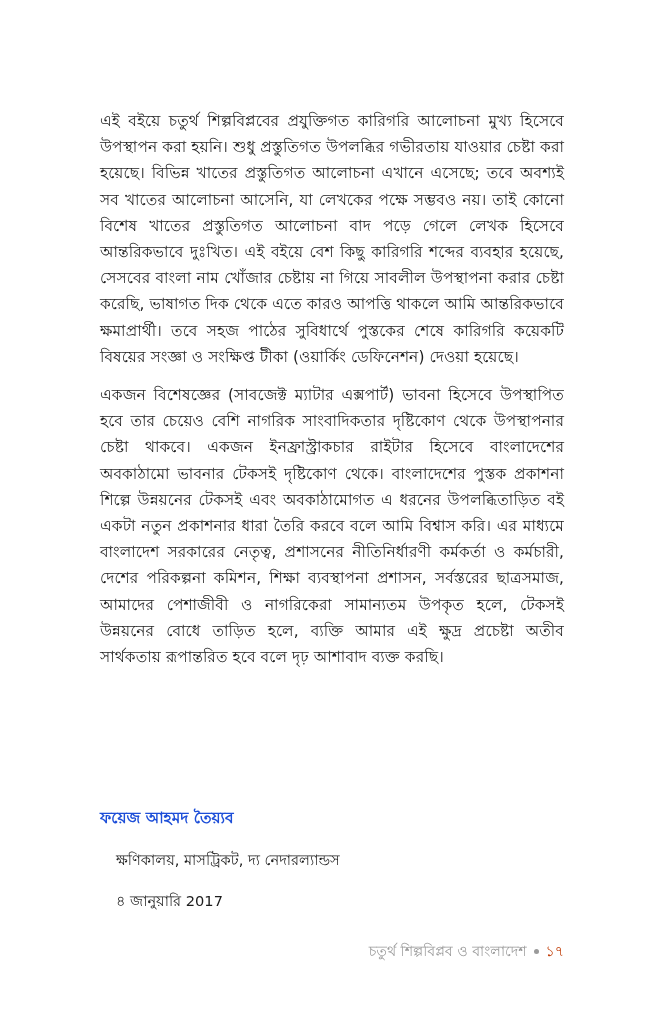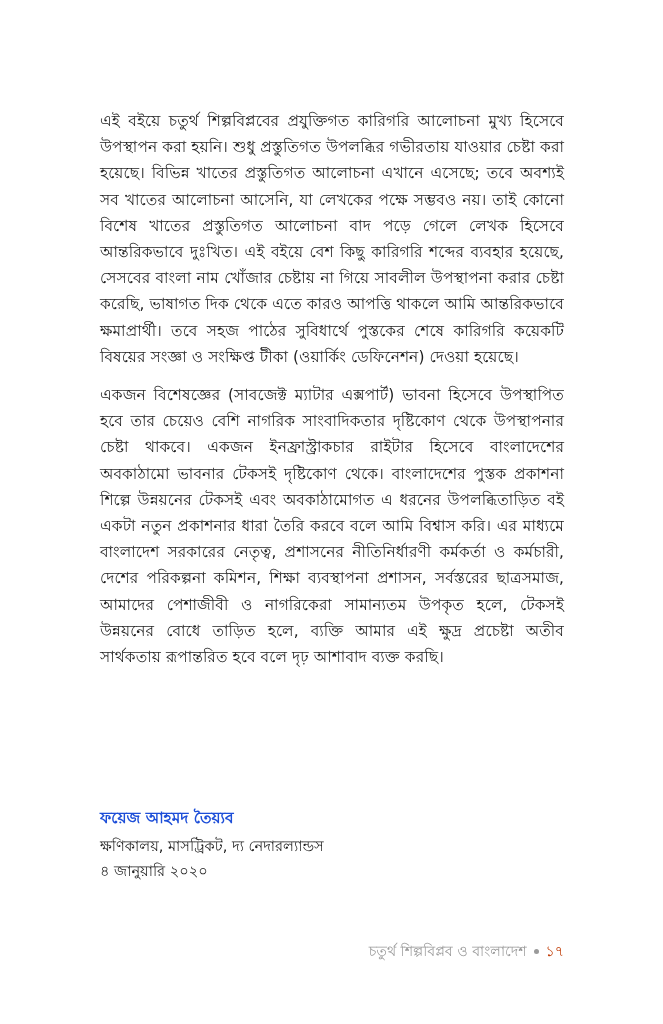--- a/index.html
+++ b/index.html
@@ -63,21 +63,21 @@
     color: #1d4ed8;
     margin: 0 0 2px 0;
   }
 
   .signature-line {
     font-family: "DejaVu Sans", "Liberation Sans", sans-serif;
     font-size: 14.6px;
     line-height: 25px;
     font-weight: normal;
     color: #1c1c1c;
-    margin: 0;
+    margin: 16px;
   }
 
   .footer {
     position: absolute;
     left: 100px;
     right: 99px;
     top: 940px;
     display: flex;
     justify-content: flex-end;
     align-items: center;
@@ -121,21 +121,21 @@
 
     <p class="body-paragraph">এই বইয়ে চতুর্থ শিল্পবিপ্লবের প্রযুক্তিগত কারিগরি আলোচনা মুখ্য হিসেবে উপস্থাপন করা হয়নি। শুধু প্রস্তুতিগত উপলব্ধির গভীরতায় যাওয়ার চেষ্টা করা হয়েছে। বিভিন্ন খাতের প্রস্তুতিগত আলোচনা এখানে এসেছে; তবে অবশ্যই সব খাতের আলোচনা আসেনি, যা লেখকের পক্ষে সম্ভবও নয়। তাই কোনো বিশেষ খাতের প্রস্তুতিগত আলোচনা বাদ পড়ে গেলে লেখক হিসেবে আন্তরিকভাবে দুঃখিত। এই বইয়ে বেশ কিছু কারিগরি শব্দের ব্যবহার হয়েছে, সেসবের বাংলা নাম খোঁজার চেষ্টায় না গিয়ে সাবলীল উপস্থাপনা করার চেষ্টা করেছি, ভাষাগত দিক থেকে এতে কারও আপত্তি থাকলে আমি আন্তরিকভাবে ক্ষমাপ্রার্থী। তবে সহজ পাঠের সুবিধার্থে পুস্তকের শেষে কারিগরি কয়েকটি বিষয়ের সংজ্ঞা ও সংক্ষিপ্ত টীকা (ওয়ার্কিং ডেফিনেশন) দেওয়া হয়েছে।</p>
 
     <p class="body-paragraph">একজন বিশেষজ্ঞের (সাবজেক্ট ম্যাটার এক্সপার্ট) ভাবনা হিসেবে উপস্থাপিত হবে তার চেয়েও বেশি নাগরিক সাংবাদিকতার দৃষ্টিকোণ থেকে উপস্থাপনার চেষ্টা থাকবে। একজন ইনফ্রাস্ট্রাকচার রাইটার হিসেবে বাংলাদেশের অবকাঠামো ভাবনার টেকসই দৃষ্টিকোণ থেকে। বাংলাদেশের পুস্তক প্রকাশনা শিল্পে উন্নয়নের টেকসই এবং অবকাঠামোগত এ ধরনের উপলব্ধিতাড়িত বই একটা নতুন প্রকাশনার ধারা তৈরি করবে বলে আমি বিশ্বাস করি। এর মাধ্যমে বাংলাদেশ সরকারের নেতৃত্ব, প্রশাসনের নীতিনির্ধারণী কর্মকর্তা ও কর্মচারী, দেশের পরিকল্পনা কমিশন, শিক্ষা ব্যবস্থাপনা প্রশাসন, সর্বস্তরের ছাত্রসমাজ, আমাদের পেশাজীবী ও নাগরিকেরা সামান্যতম উপকৃত হলে, টেকসই উন্নয়নের বোধে তাড়িত হলে, ব্যক্তি আমার এই ক্ষুদ্র প্রচেষ্টা অতীব সার্থকতায় রূপান্তরিত হবে বলে দৃঢ় আশাবাদ ব্যক্ত করছি।</p>
 
   </div>
 
   <div class="signature-block">
     <div class="signature-name">ফয়েজ আহমদ তৈয়্যব</div>
     <div class="signature-line">ক্ষণিকালয়, মাসট্রিকট, দ্য নেদারল্যান্ডস</div>
-    <div class="signature-line">৪ জানুয়ারি ২০২০</div>
+    <div class="signature-line">৪ জানুয়ারি 2017</div>
   </div>
 
   <div class="footer">
     <div class="footer-inner">
       <span class="footer-title">চতুর্থ শিল্পবিপ্লব ও বাংলাদেশ</span>
       <span class="footer-bullet"></span>
       <span class="footer-page-number">১৭</span>
     </div>
   </div>
 

